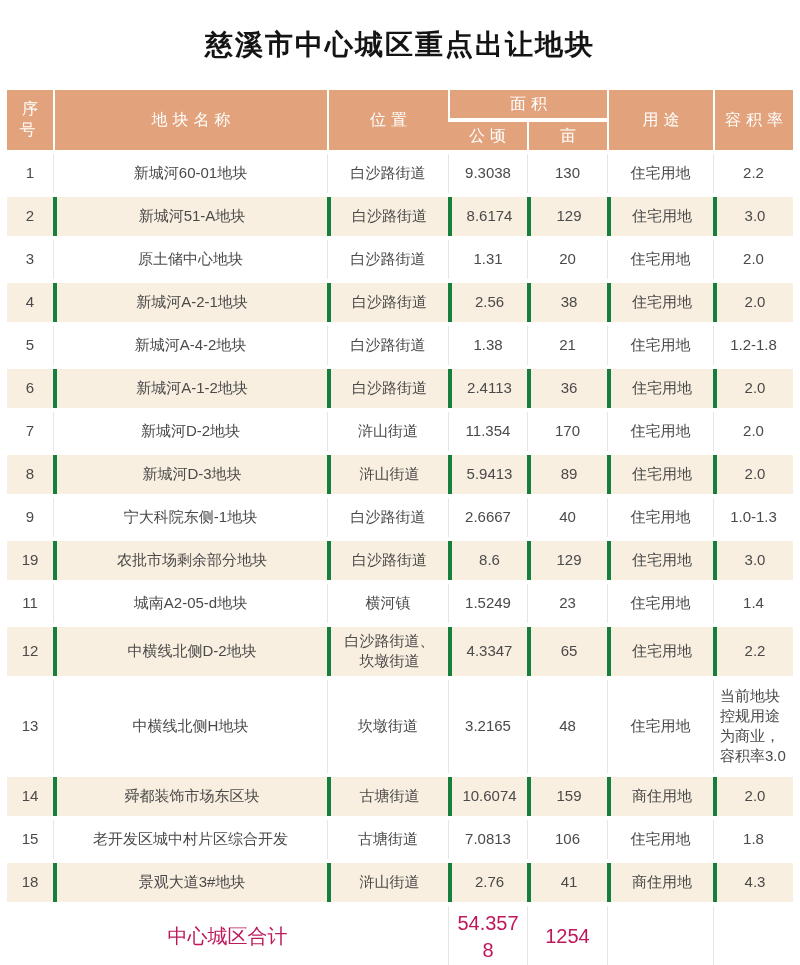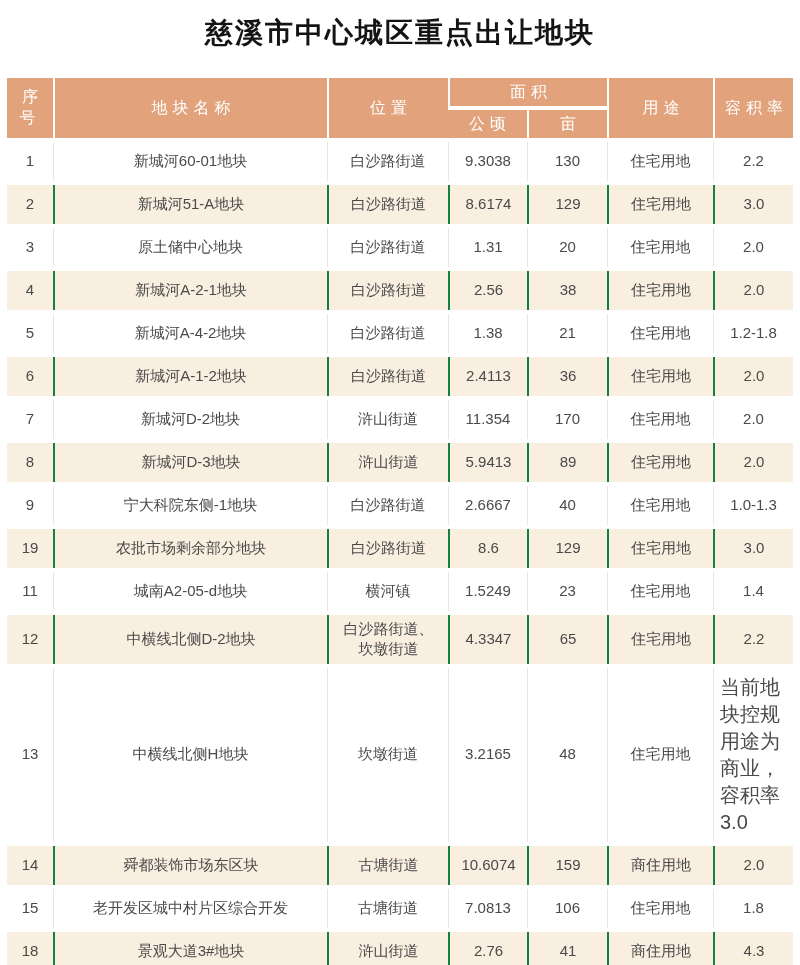--- a/index.html
+++ b/index.html
@@ -15,21 +15,21 @@
     font-family:"Liberation Sans","DejaVu Sans",sans-serif;
     color:var(--body-text);
   }
   .page{width:800px;height:965px;overflow:hidden;}
   .title{
     text-align:center;
     font-size:28px;
     font-weight:700;
     color:#141414;
     letter-spacing:2px;
-    padding-top:14px;
+    padding-top:26px;
     margin:0 0 22px 0;
     font-family:"Liberation Serif","DejaVu Serif",serif;
   }
   table{
     width:786px;
     margin:0 auto;
     table-layout:fixed;
     border-collapse:separate;
     border-spacing:0 4px;
   }
@@ -61,26 +61,26 @@
     vertical-align:middle;
     font-size:15px;
     color:var(--body-text);
     padding:4px 6px;
     background:#ffffff;
     line-height:1.35;
     word-break:break-all;
   }
   tr.plain td + td{border-left:1px solid #e6e6e6;}
   tr.stripe td{background:var(--stripe-bg);}
-  tr.stripe td + td{border-left:2px solid #15803d;}
+  tr.stripe td + td{border-left:4px solid #15803d;}
   td.cell-location{padding:4px 10px;text-align:center;}
   td.far-long{
     text-align:left;
     padding:6px 4px 6px 6px;
-    font-size:20px;
+    font-size:15px;
     margin-top:40px;
   }
   tfoot td{
     font-weight:400;
     color:#be185d;
     height:34px;
     font-size:20px;
   }
   tfoot td + td{border-left:1px solid #e6e6e6;}
   .note{

